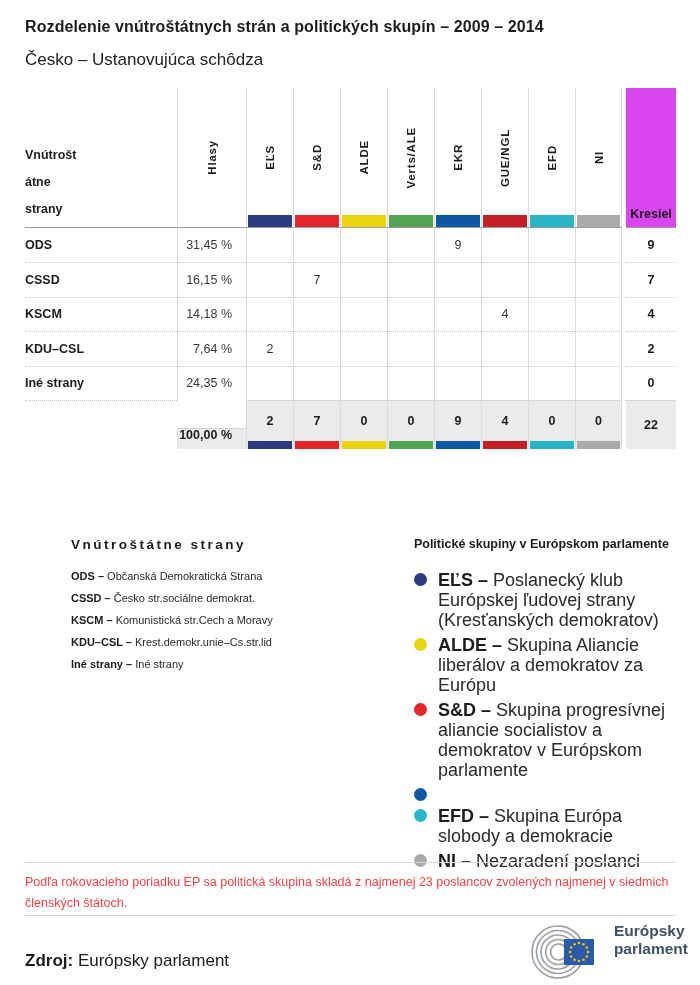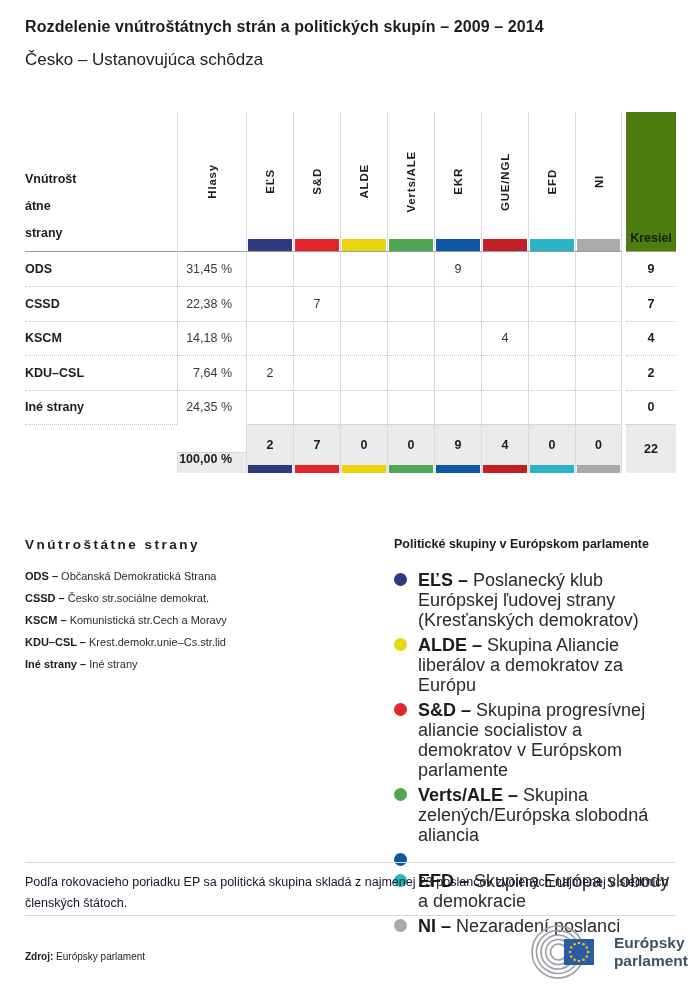--- a/index.html
+++ b/index.html
@@ -6,41 +6,41 @@
   html,body { background:#fff; }
   body {
     width:700px; height:985px; position:relative;
     font-family:"Liberation Sans", sans-serif; color:#1c1c1c;
   }
   .title { position:absolute; top:18px; left:25px; font-size:16px; font-weight:700; letter-spacing:.1px; }
   .subtitle { position:absolute; top:50px; left:25px; font-size:17px; font-weight:400; color:#222; }
 
   
   .tbl {
-    position:absolute; top:112px; left:25px;
+    position:absolute; top:88px; left:25px;
     display:grid;
     grid-template-columns:152px 69px repeat(8,47px) 54px;
     grid-template-rows:140px repeat(5,34.4px) 49px;
     width:651px;
     text-align:center;
   }
   .row { display:contents; }
   .cell { display:flex; align-items:center; font-size:12.5px; }
 
   
   .th { border-bottom:1px solid #9c9c9c; position:relative; }
   .th-party { flex-direction:column; align-items:flex-start; justify-content:flex-end;
               font-weight:700; line-height:27px; padding-bottom:4px; }
   .th-v { justify-content:center; border-left:1px solid #dcdcdc; }
   .vlabel { writing-mode:vertical-rl; transform:rotate(180deg); font-weight:700;
             font-size:11.5px; letter-spacing:.8px; white-space:nowrap; }
   .th-group { justify-content:center; }
   .gbar { position:absolute; left:1px; right:1px; bottom:0; height:12px; }
   .last-g { border-right:1px solid #dcdcdc; }
-  .kcol { margin-left:4px; background:#4d7c0f; }
+  .kcol { margin-left:4px; background:#d946ef; }
   .th-kresiel { align-items:flex-end; justify-content:center; font-weight:700;
                 padding-bottom:6px; font-size:12.5px; }
 
   
   .td { background:#fff; }
   .td-party { font-weight:700; }
   .td-votes { justify-content:flex-end; padding-right:14px; color:#3a3a3a;
               border-left:1px solid #dcdcdc; }
   .td-g { justify-content:center; color:#333; border-left:1px solid #dcdcdc; }
   .td-kresiel { justify-content:center; font-weight:700; }
@@ -49,39 +49,39 @@
   
   .tot { background:#ebebeb; position:relative; font-weight:700; border-top:1px dotted #c3c3c3; }
   .tot-party { background:#fff; border-top:1px dotted #c3c3c3; }
   .tot-votes { justify-content:flex-end; padding-right:14px; border-left:1px solid #dcdcdc; padding-bottom:8px;margin-top:28px; }
   .tot-g { justify-content:center; border-left:1px solid #dcdcdc; padding-bottom:8px; }
   .tbar { position:absolute; left:1px; right:1px; bottom:0; height:8px; }
   .tot-kresiel { justify-content:center; }
 
   
   .legends { position:absolute; top:537px; left:25px; width:651px; display:flex; }
-  .leg-left { width:369px; }
+  .leg-left { width:369px;margin-left:46px; }
   .leg-left-h { font-weight:700; font-size:13.5px; letter-spacing:2.5px; margin-bottom:13px; }
   .leg-left-item { font-size:11px; line-height:22px; color:#2a2a2a; }
   .leg-left-item b { color:#1c1c1c; }
   .leg-right { width:282px; }
   .leg-right-h { font-weight:700; font-size:12.5px; margin-bottom:19px; }
   .leg-item { display:flex; margin-bottom:5px; }
   .leg-dot { width:13px; height:13px; border-radius:50%; flex:0 0 13px; margin-top:3px; margin-right:11px; }
   .leg-text { font-size:18px; line-height:20px; color:#2a2a2a; }
   .leg-text b { color:#1c1c1c; }
 
   
   .rule { position:absolute; left:25px; width:651px; border-top:1px solid #d9d9d9; }
   .rule1 { top:862px; } .rule2 { top:915px; }
   .footnote { position:absolute; top:872px; left:25px; width:645px;
-              font-size:12.5px; line-height:21px; color:#0f172a; }
-  .source { position:absolute; top:951px; left:25px; font-size:10px; }
+              font-size:12.5px; line-height:21px; color:#ef4444; }
+  .source { position:absolute; top:951px; left:25px; font-size:17px; }
   .source b { font-weight:700; }
-  .logo { position:absolute; top:922px; right:12px; display:flex; align-items:center; }
+  .logo { position:absolute; top:922px; right:12px; display:flex; }
   .logo-text { font-weight:700; font-size:15.5px; line-height:18px; color:#3e5166; margin-left:8px; }
 </style>
 </head>
 <body>
 
 <div class="title">Rozdelenie vnútroštátnych strán a politických skupín – 2009 – 2014</div>
 <div class="subtitle">Česko – Ustanovujúca schôdza</div>
 
 <div class="tbl">
 
@@ -138,21 +138,21 @@
     <div class="cell td td-g"></div>
     <div class="cell td td-g">9</div>
     <div class="cell td td-g"></div>
     <div class="cell td td-g"></div>
     <div class="cell td td-g last-g"></div>
     <div class="cell td kcol td-kresiel">9</div>
   </div>
 
   <div class="row dot-top">
     <div class="cell td td-party">CSSD</div>
-    <div class="cell td td-votes">22,38 %</div>
+    <div class="cell td td-votes">16,15 %</div>
     <div class="cell td td-g"></div>
     <div class="cell td td-g">7</div>
     <div class="cell td td-g"></div>
     <div class="cell td td-g"></div>
     <div class="cell td td-g"></div>
     <div class="cell td td-g"></div>
     <div class="cell td td-g"></div>
     <div class="cell td td-g last-g"></div>
     <div class="cell td kcol td-kresiel">7</div>
   </div>
@@ -253,24 +253,20 @@
       <span class="leg-dot" style="background-color: rgb(45, 58, 128);"></span>
       <span class="leg-text"><b>EĽS –</b> <span>Poslanecký klub Európskej ľudovej strany (Kresťanských demokratov)</span></span>
     </div>
     <div class="leg-item">
       <span class="leg-dot" style="background-color: rgb(233, 212, 14);"></span>
       <span class="leg-text"><b>ALDE –</b> <span>Skupina Aliancie liberálov a demokratov za Európu</span></span>
     </div>
     <div class="leg-item">
       <span class="leg-dot" style="background-color: rgb(226, 38, 43);"></span>
       <span class="leg-text"><b>S&amp;D –</b> <span>Skupina progresívnej aliancie socialistov a demokratov v Európskom parlamente</span></span>
-    </div>
-    <div class="leg-item">
-      <span class="leg-dot" style="background-color: rgb(82, 165, 84);"></span>
-      <span class="leg-text"><b>Verts/ALE –</b> <span>Skupina zelených/Európska slobodná aliancia</span></span>
     </div>
     <div class="leg-item">
       <span class="leg-dot" style="background-color: rgb(14, 87, 165);"></span>
     </div>
     <div class="leg-item">
       <span class="leg-dot" style="background-color: rgb(42, 181, 198);"></span>
       <span class="leg-text"><b>EFD –</b> <span>Skupina Európa slobody a demokracie</span></span>
     </div>
     <div class="leg-item">
       <span class="leg-dot" style="background-color: rgb(170, 170, 170);"></span>

